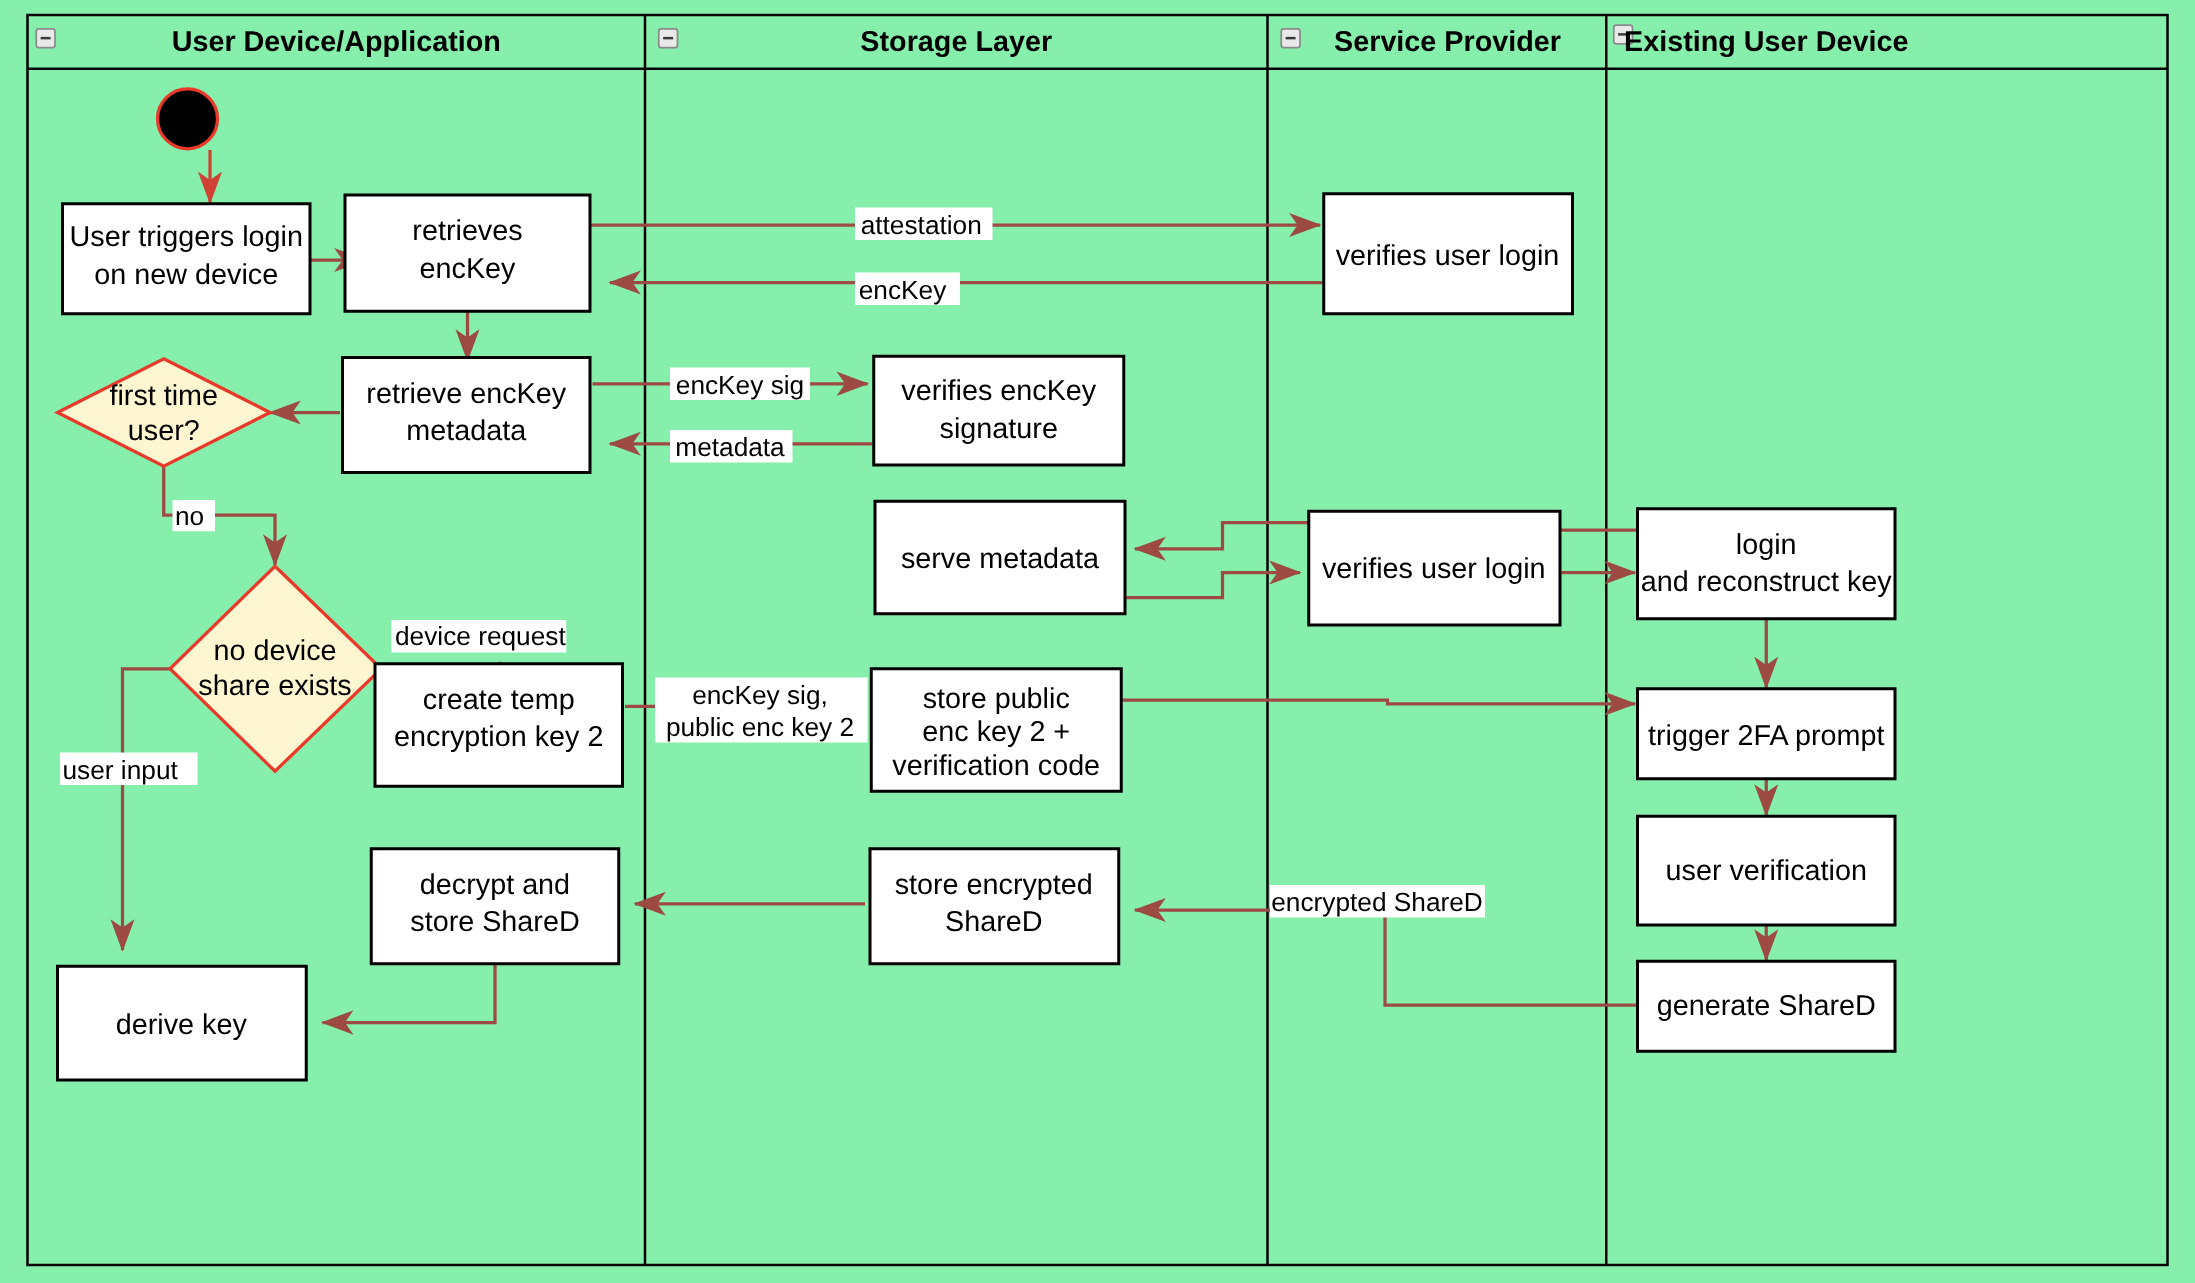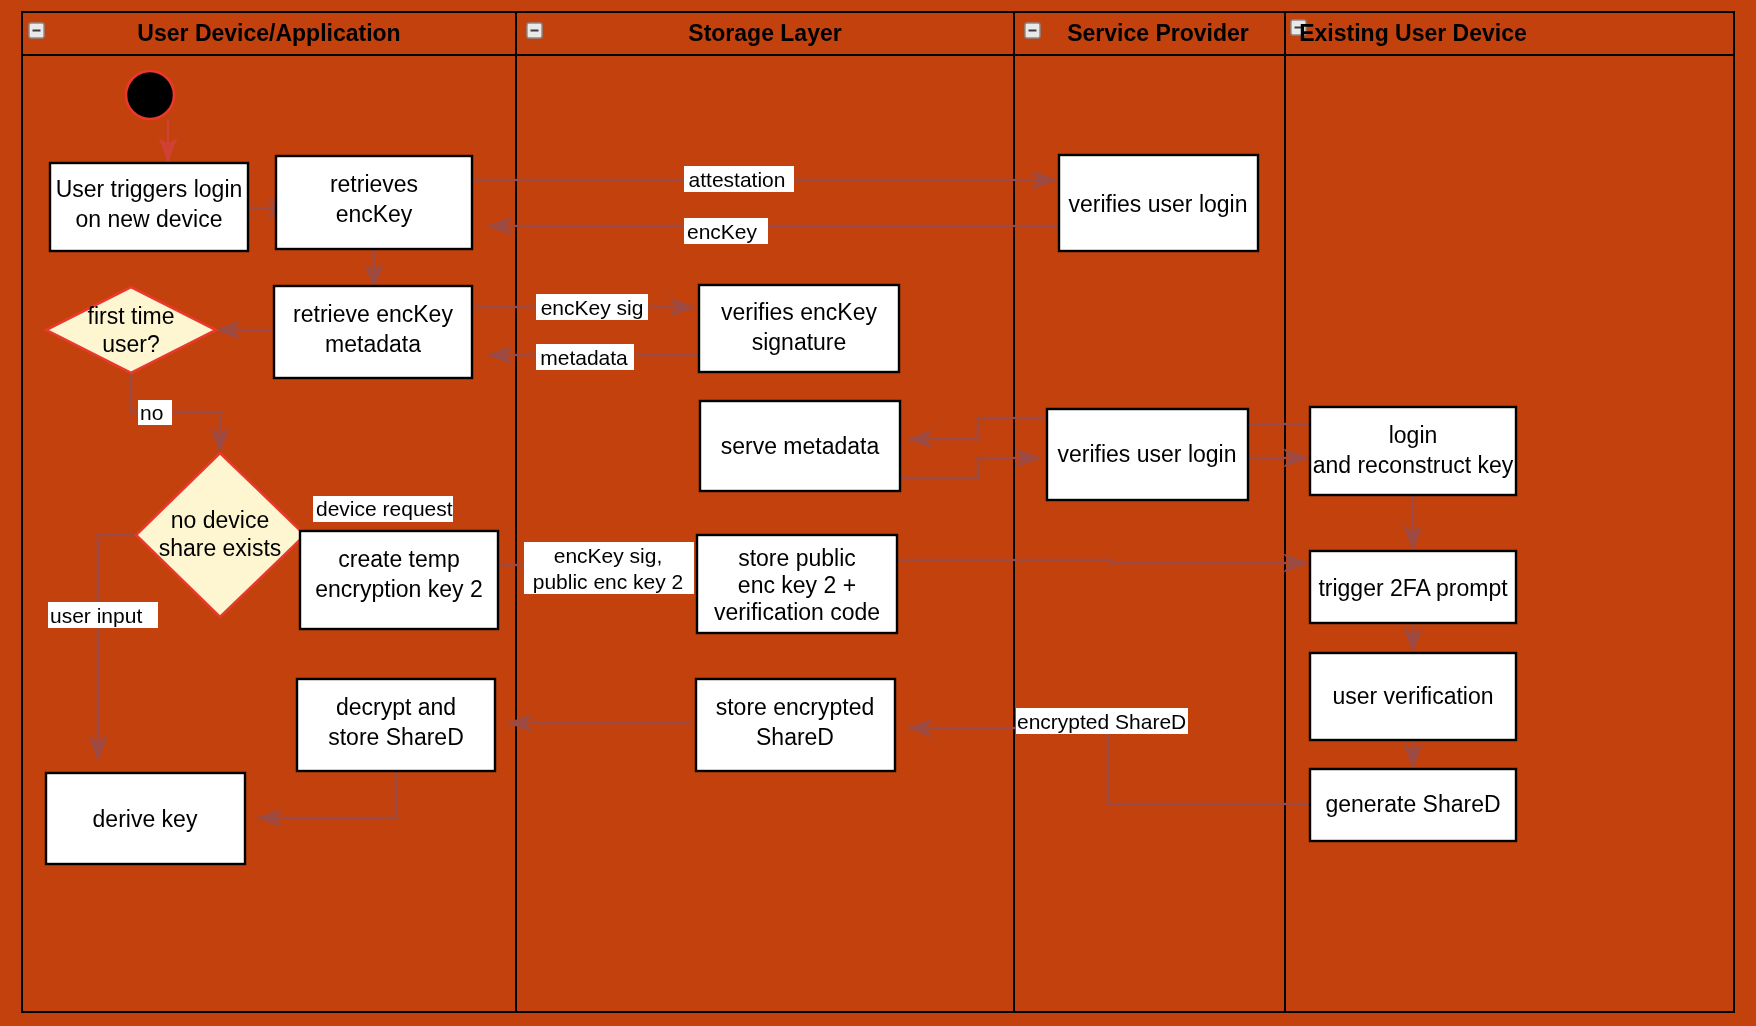--- a/index.html
+++ b/index.html
@@ -5,21 +5,21 @@
   html, body {
     margin: 0;
     padding: 0;
     background: #ffffff;
     font-family: "Liberation Sans", sans-serif;
   }
   #canvas {
     position: relative;
     width: 1756px;
     height: 1026px;
-    background: #c2410c;
+    background: #86efac;
     overflow: hidden;
   }
   svg#diagram {
     position: absolute;
     top: 0;
     left: 0;
     width: 1756px;
     height: 1026px;
     display: block;
   }

